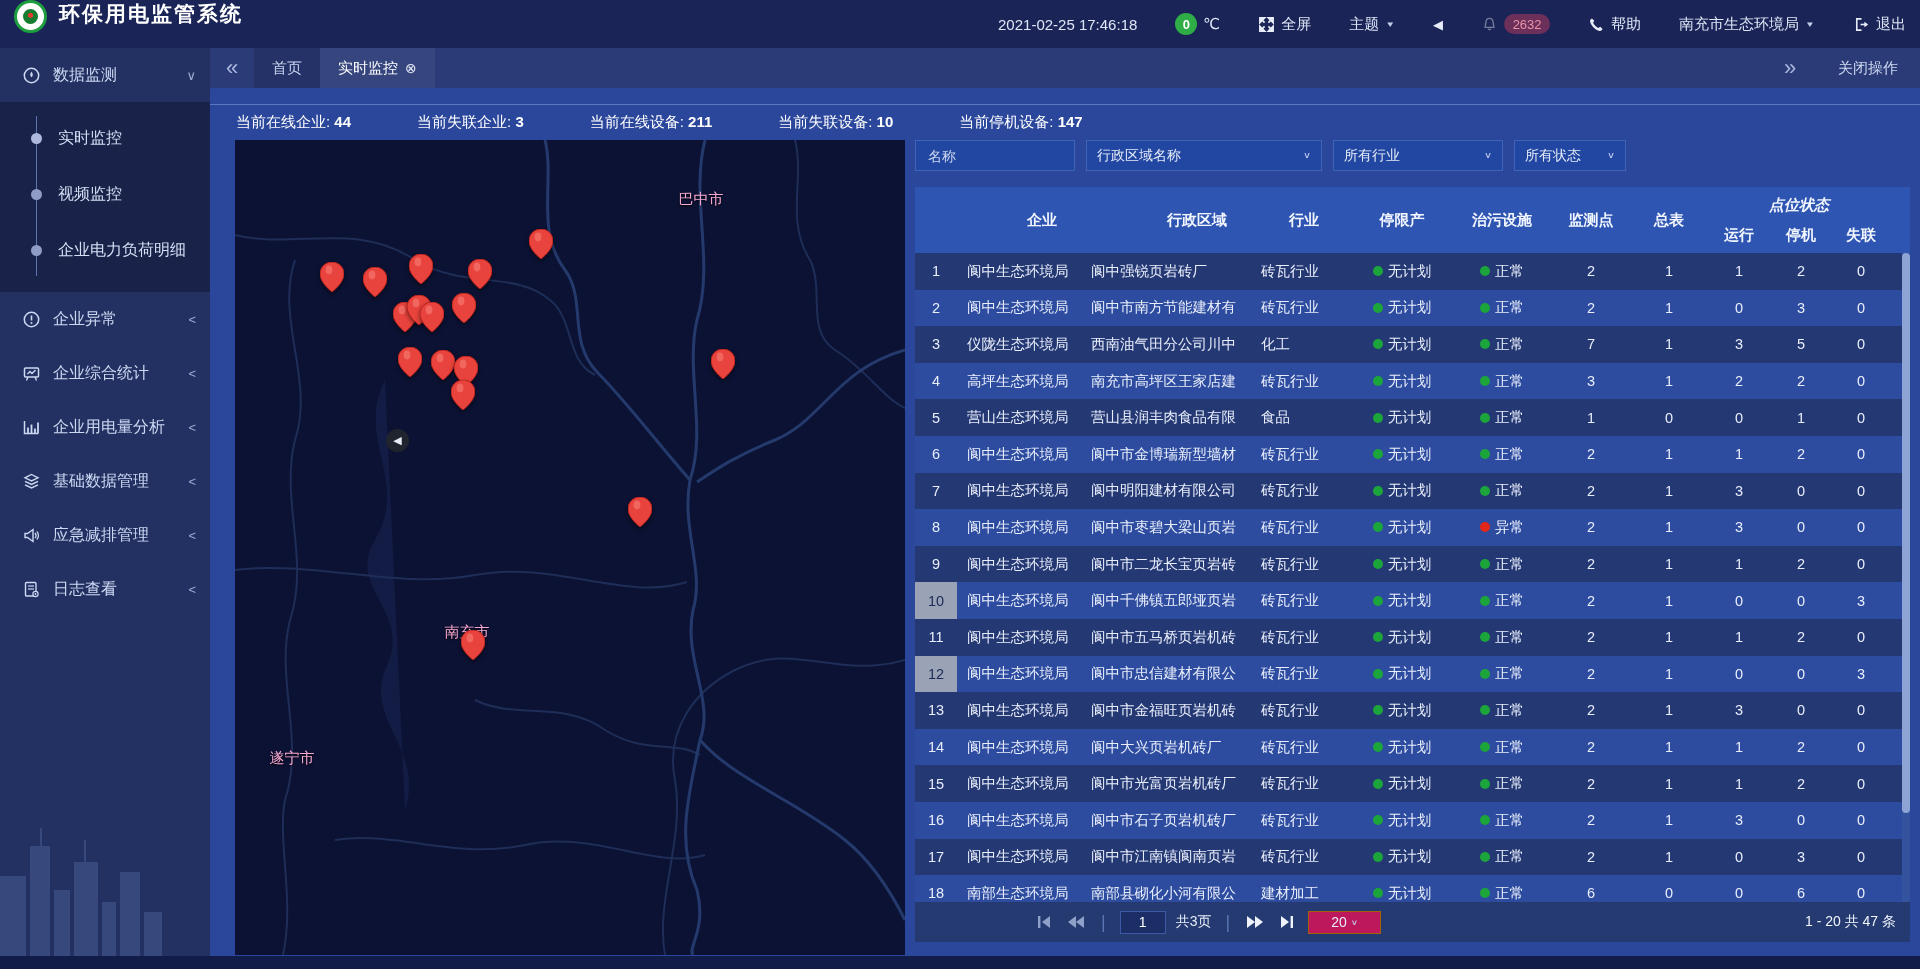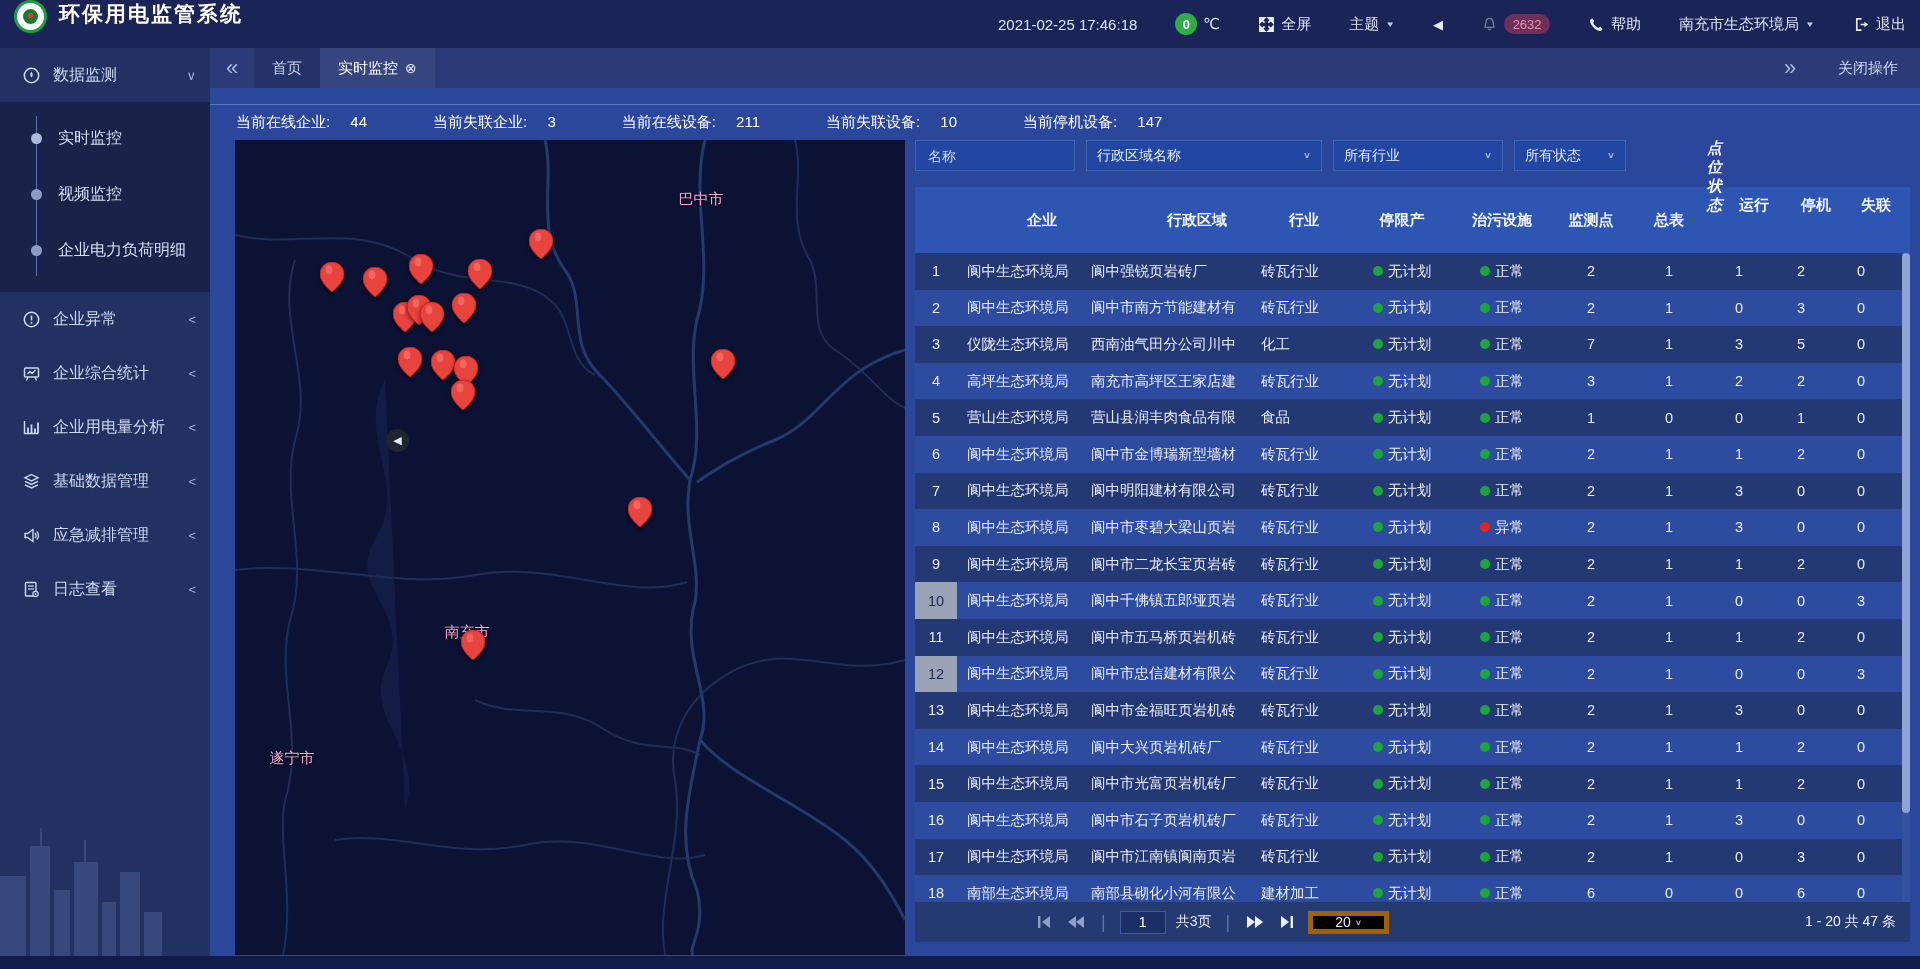--- a/index.html
+++ b/index.html
@@ -44,21 +44,21 @@
   .tab-arrow{width:44px;display:flex;align-items:center;justify-content:center;color:#aab7dd;font-size:22px;cursor:pointer;}
   .tab{display:flex;align-items:center;gap:7px;padding:0 18px;font-size:15px;color:#c7d1ec;background:#243267;cursor:pointer;}
   .tab.active{background:#36457d;color:#fff;}
   .tab .close{font-size:14px;color:#e3e9f7;}
   .tab-right{margin-left:auto;display:flex;align-items:center;gap:26px;padding-right:22px;}
   .closeops{color:#cdd7f0;font-size:15px;cursor:pointer;}
   .content-topline{position:absolute;left:0;top:56px;width:1710px;height:1px;background:rgba(130,160,225,.55);}
 
   .statsbar{position:absolute;left:0;top:57px;width:1710px;height:34px;display:flex;align-items:center;
             gap:66px;padding-left:26px;font-size:15px;color:#fff;}
-  .stat b{font-weight:normal;margin-left:16px;}
+  .stat b{font-weight:bold;margin-left:0;}
 
   
   .map{position:absolute;left:25px;top:92px;width:670px;height:815px;background:#0c1233;overflow:hidden;}
   .map svg.roads{position:absolute;left:0;top:0;}
   .city-label{position:absolute;color:#f9a8d4;font-size:15px;transform:translate(-50%,-50%);text-shadow:0 1px 2px #000;}
   .pin{position:absolute;width:24px;height:30px;transform:translate(-50%,-100%);cursor:pointer;filter:drop-shadow(0 2px 2px rgba(0,0,0,.5));}
   .collapse-handle{position:absolute;left:-34px;top:381px;width:23px;height:23px;border-radius:50%;
                    background:#20242e;color:#e8ecf6;display:flex;align-items:center;justify-content:center;
                    font-size:11px;cursor:pointer;z-index:5;}
 
@@ -71,21 +71,21 @@
   .f-input input{background:transparent;border:none;outline:none;color:#e3eaf8;font-size:14px;width:100%;}
   .f-input input::placeholder{color:#cbd6ee;opacity:1;}
   .f-sel .caret{margin-left:auto;font-size:11px;}
   .f-region{width:236px;}
   .f-industry{width:170px;}
   .f-status{width:112px;}
 
   .thead{position:absolute;left:0;top:47px;width:995px;height:66px;background:#2e55b2;display:flex;
          font-size:15px;font-weight:bold;color:#f2f6ff;}
   .th{display:flex;align-items:center;justify-content:center;}
-  .th-group{display:flex;}
+  .th-group{display:flex;flex-direction:column;}
   .th-group .gtitle{height:30px;display:flex;align-items:flex-end;justify-content:center;font-style:italic;padding-bottom:2px;}
   .th-group .gsub{display:flex;height:36px;}
   .th-group .gsub .th{height:36px;}
 
   .tbody{position:absolute;left:0;top:113px;width:995px;height:649px;overflow:hidden;}
   .trow{height:36.6px;display:flex;align-items:center;font-size:14.5px;color:#e9eefb;cursor:pointer;}
   .trow.odd{background:#243873;}
   .trow.even{background:#2d4c9f;}
   .td{overflow:hidden;white-space:nowrap;padding:0 4px;}
   .td.center{text-align:center;padding:0;}
@@ -108,21 +108,21 @@
   .scrolltrack{position:absolute;right:0;top:113px;width:8px;height:649px;background:#33539f;}
   .scrollthumb{position:absolute;left:0;top:0;width:8px;height:560px;background:#8ea4d4;border-radius:4px;cursor:pointer;}
 
   .pager{position:absolute;left:0;top:762px;width:995px;height:40px;background:#243a70;display:flex;align-items:center;
          font-size:14px;color:#e6ecf9;}
   .pager-center{position:absolute;left:118px;display:flex;align-items:center;gap:10px;}
   .pg-btn{width:22px;height:20px;display:flex;align-items:center;justify-content:center;cursor:pointer;}
   .pg-sep{color:#5a74b4;font-size:18px;margin:0 4px;}
   .pg-input{width:46px;height:23px;background:#1b2f66;border:1px solid #3c5aa6;color:#fff;text-align:center;
             display:flex;align-items:center;justify-content:center;cursor:text;}
-  .pg-size{min-width:48px;height:23px;background:#000000;border:5px solid #a16207;display:flex;align-items:center;
+  .pg-size{min-width:48px;height:23px;background:#be185d;border:1px solid #a16207;display:flex;align-items:center;
            justify-content:center;gap:4px;padding:0 22px;cursor:pointer;}
   .pager-right{position:absolute;right:14px;color:#f0f4fd;}
 
   .footer{position:absolute;left:0;top:956px;width:1920px;height:13px;background:#111c48;}
 </style>
 </head>
 <body>
 
 <div id="app">
 

